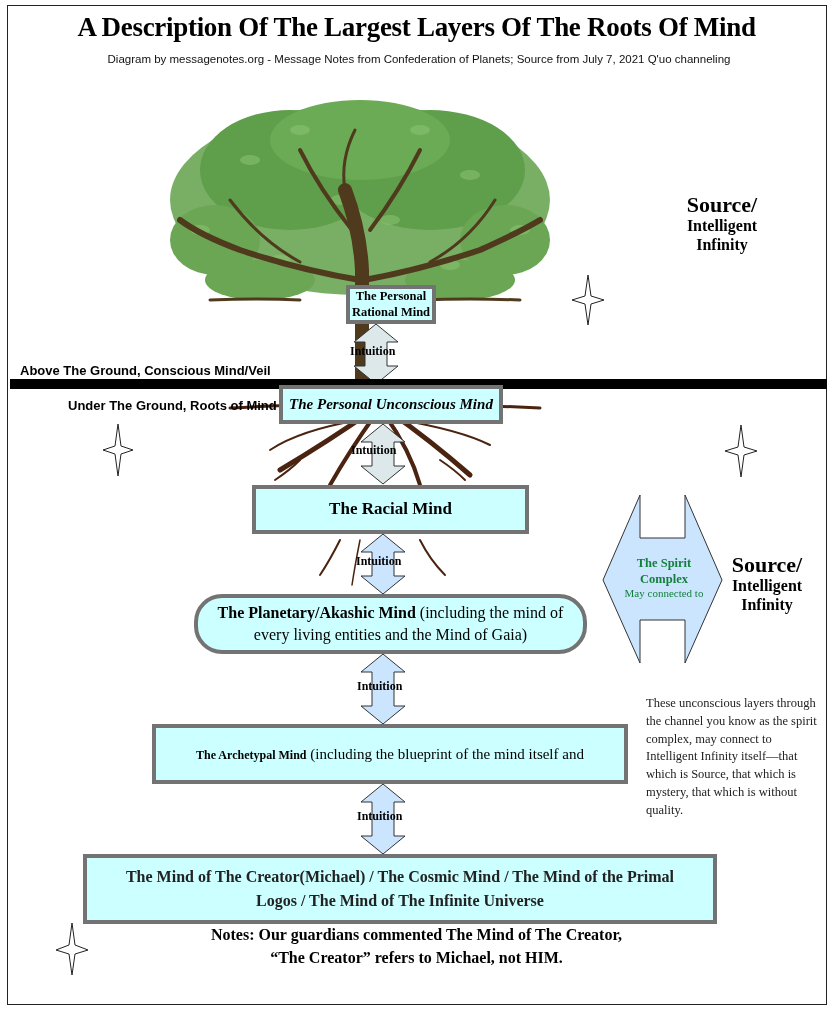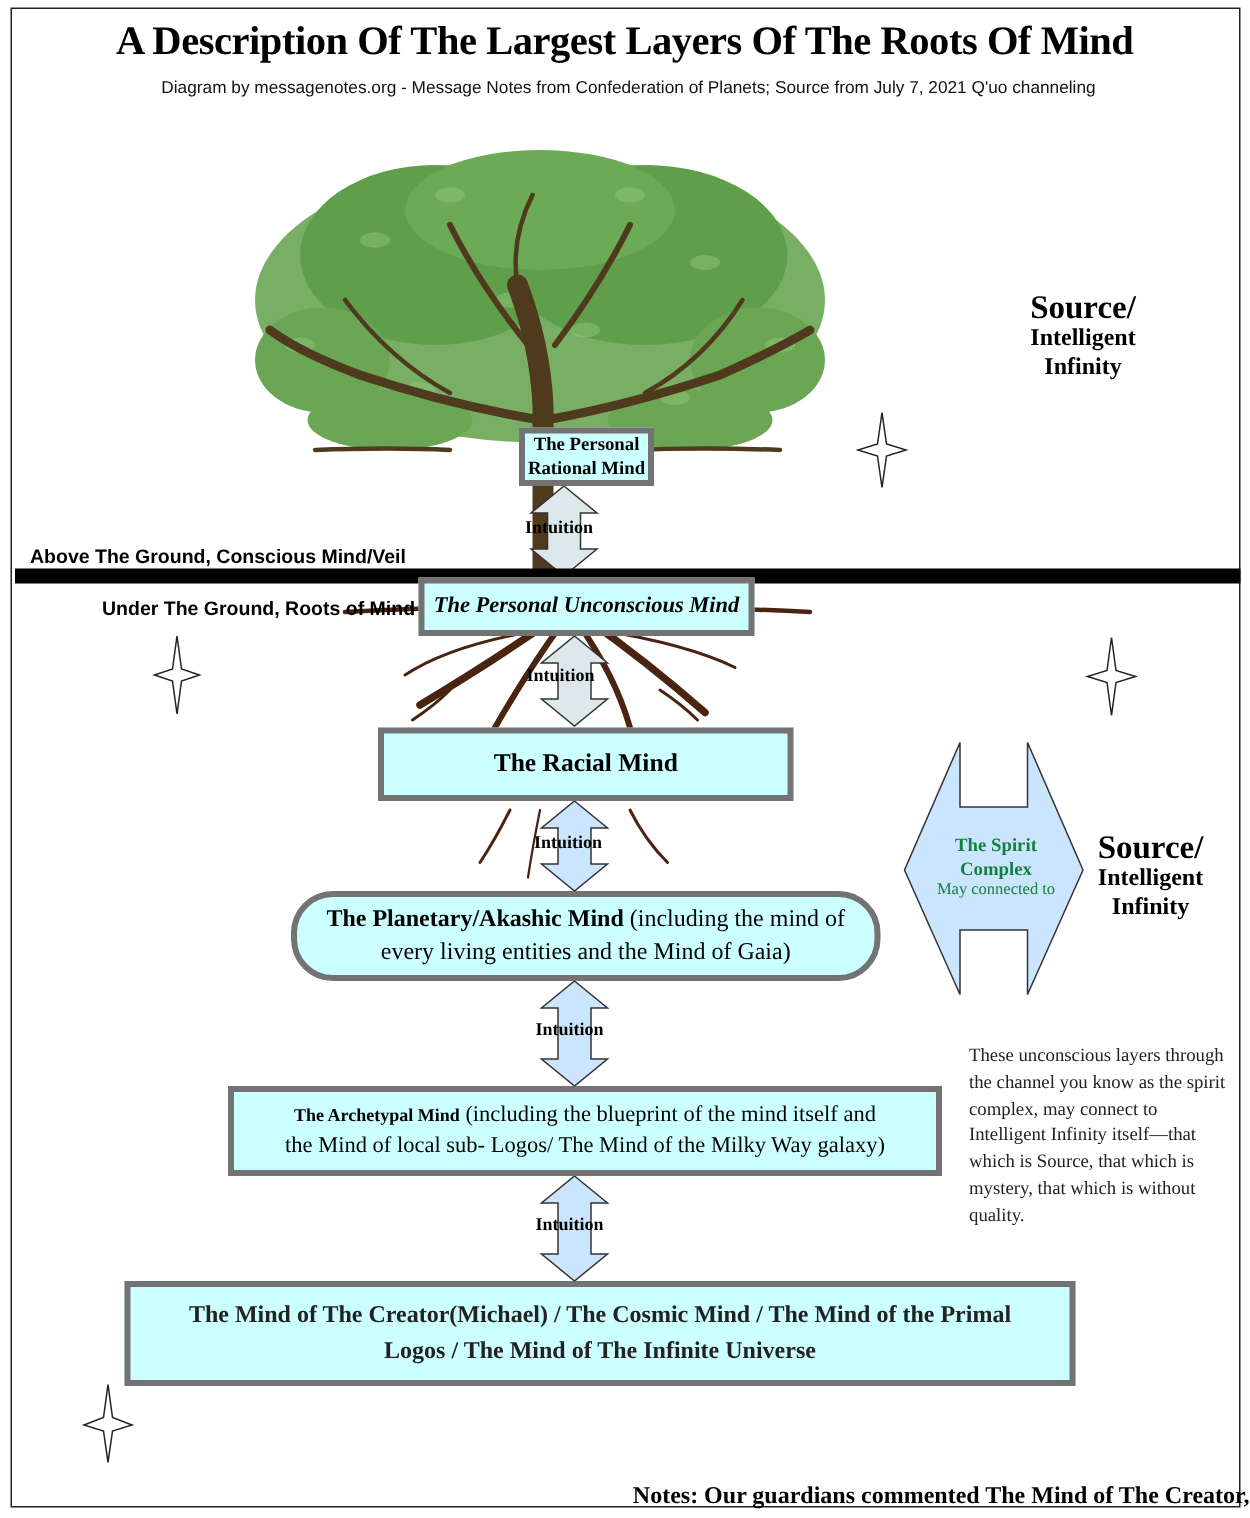--- a/index.html
+++ b/index.html
@@ -10,21 +10,21 @@
     svg.art { position: absolute; left: 0; top: 0; }
     .box { position: absolute; background: #ccffff; border: 4px solid #737373; text-align: center; color: #000; font-family: "Liberation Serif", serif; display: flex; align-items: center; justify-content: center; flex-direction: column; line-height: 1.3; }
     .box b { font-weight: bold; }
     .lbl { position: absolute; font-family: "Liberation Serif", serif; font-weight: bold; font-size: 12px; color: #000; }
     .ground-label { position: absolute; font-family: "Liberation Sans", sans-serif; font-weight: bold; font-size: 13px; color: #000; }
     .veil { position: absolute; left: 10px; top: 379px; width: 817px; height: 10px; background: #000; }
     .source { position: absolute; text-align: center; font-family: "Liberation Serif", serif; font-weight: bold; color: #000; line-height: 1.15; }
     .source .big { font-size: 22px; }
     .source .small { font-size: 16px; }
     .note-side { position: absolute; left: 646px; top: 695px; width: 180px; font-family: "Liberation Serif", serif; font-size: 12.5px; line-height: 1.42; color: #222; }
-    .footnote { position: absolute; left: 0; top: 986px; width: 833px; text-align: right; font-family: "Liberation Serif", serif; font-weight: bold; font-size: 16px; line-height: 1.45; color: #000; }
+    .footnote { position: absolute; left: 0; top: 923px; width: 833px; text-align: center; font-family: "Liberation Serif", serif; font-weight: bold; font-size: 16px; line-height: 1.45; color: #000; }
     .spirit-text { position: absolute; left: 612px; top: 556px; width: 104px; text-align: center; font-family: "Liberation Serif", serif; color: #15803d; line-height: 1.25; }
     .spirit-text .t { font-weight: bold; font-size: 12.5px; }
     .spirit-text .s { font-size: 11px; }
   </style>
 </head>
 <body>
 
 <div class="frame"></div>
 
 <svg class="art" width="833" height="1012" viewBox="0 0 833 1012">
@@ -130,21 +130,20 @@
   <div>The Racial Mind</div>
 </div>
 
 <div class="box" style="left:194px; top:594px; width:393px; height:60px; font-size:16px; line-height:1.35;border-radius:28px;">
   <div><b>The Planetary/Akashic Mind</b><span> (including the mind of</span></div>
   <div>every living entities and the Mind of Gaia)</div>
 </div>
 
 <div class="box" style="left:152px; top:724px; width:476px; height:60px; font-size:15px; line-height:1.4;">
   <div><b style="font-size:12px;">The Archetypal Mind</b><span> (including the blueprint of the mind itself and</span></div>
-  <div>the Mind of local sub- Logos/ The Mind of the Milky Way galaxy)</div>
 </div>
 
 <div class="box" style="left:83px; top:854px; width:634px; height:70px; font-size:16px; font-weight:bold; line-height:1.5; color:#222;">
   <div>The Mind of The Creator(Michael) / The Cosmic Mind / The Mind of the Primal</div>
   <div>Logos / The Mind of The Infinite Universe</div>
 </div>
 
 <div class="lbl" style="left:350px; top:344px;">Intuition</div>
 <div class="lbl" style="left:351px; top:443px;">Intuition</div>
 <div class="lbl" style="left:356px; top:554px;">Intuition</div>
@@ -160,13 +159,14 @@
 <div class="source" style="left:722px; top:552px; width:90px;">
   <div class="big">Source/</div>
   <div class="small">Intelligent</div>
   <div class="small">Infinity</div>
 </div>
 
 <div class="note-side">These unconscious layers through the channel you know as the spirit complex, may connect to Intelligent Infinity itself—that which is Source, that which is mystery, that which is without quality.</div>
 
 <div class="footnote">
   <div>Notes: Our guardians commented The Mind of The Creator,</div>
+  <div>“The Creator” refers to Michael, not HIM.</div>
 </div>
 
 </body></html>

